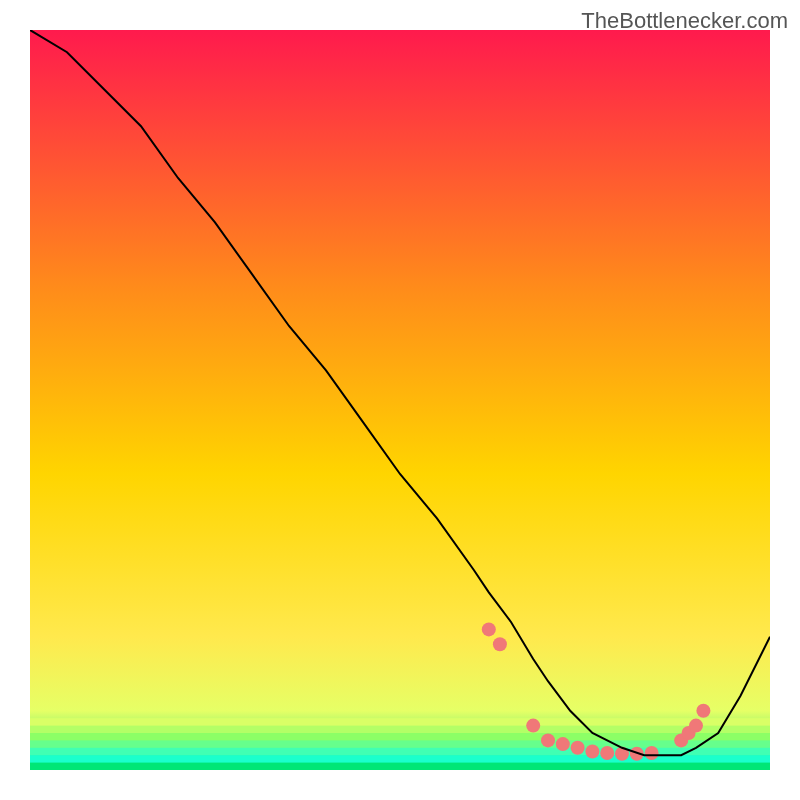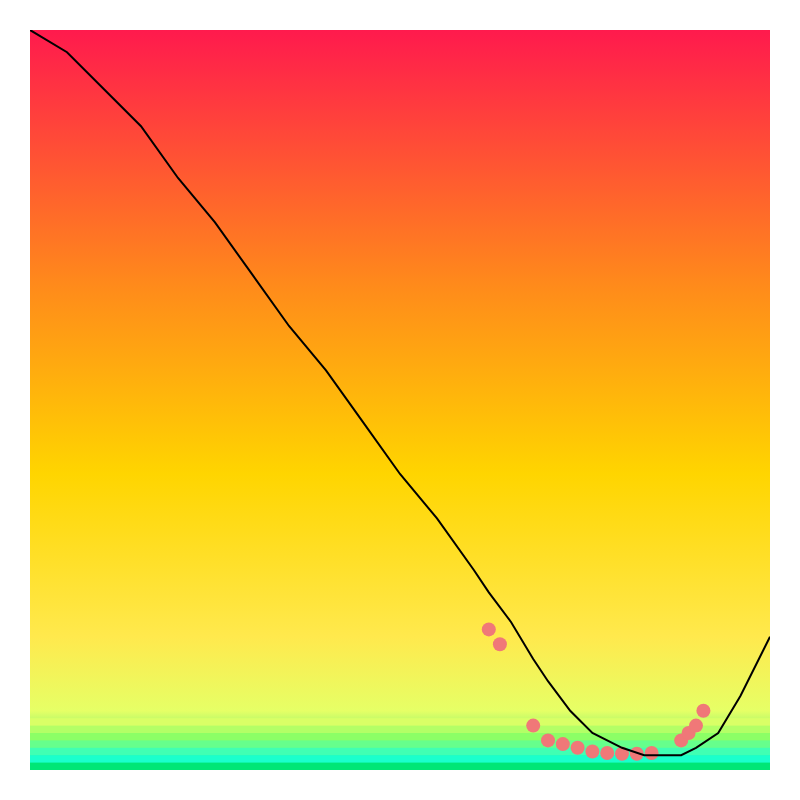--- a/index.html
+++ b/index.html
@@ -25,20 +25,21 @@
     top: 30px;
     width: 740px;
     height: 740px;
   }
   svg { display: block; }
 </style>
 </head>
 <body>
 
 <div class="chart-container">
+  <div class="watermark">TheBottlenecker.com</div>
   <div class="plot-area">
     <svg id="chart-svg" width="740" height="740" viewBox="0 0 740 740">
       <defs>
         <linearGradient id="bg-grad" x1="0" y1="0" x2="0" y2="1">
           <stop id="stop-top" offset="0%" stop-color="#ff1a4d"></stop>
           <stop id="stop-upper" offset="35%" stop-color="#ff8c1a"></stop>
           <stop id="stop-mid" offset="60%" stop-color="#ffd500"></stop>
           <stop id="stop-low1" offset="82%" stop-color="#ffe94d"></stop>
           <stop id="stop-low2" offset="92%" stop-color="#e6ff66"></stop>
           <stop id="stop-bot" offset="100%" stop-color="#00e676"></stop>

